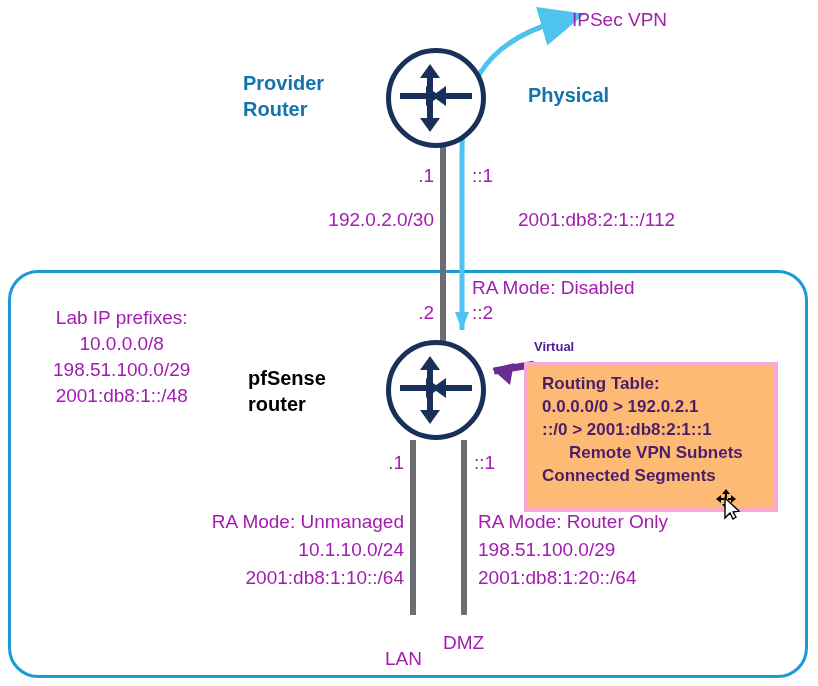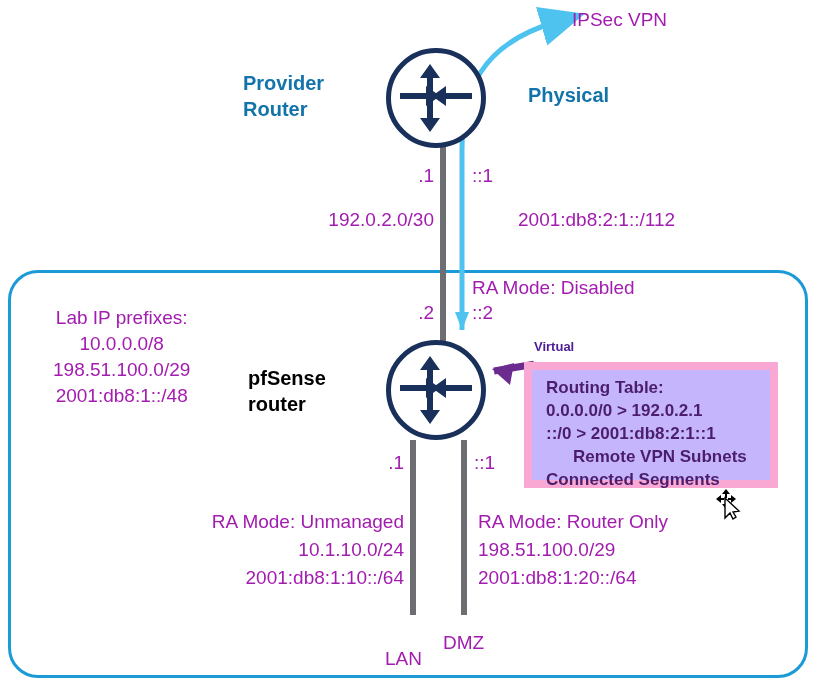--- a/index.html
+++ b/index.html
@@ -86,24 +86,24 @@
     background: #6d6e71;
   }
   .cyanpath { position: absolute; left: 0; top: 0; }
 
   
   #routing-table-callout {
     position: absolute;
     left: 524px;
     top: 362px;
     width: 254px;
-    height: 126px;
-    border: 8px solid #f9a8d4;
+    height: 150px;
+    border: 4px solid #f9a8d4;
     box-sizing: border-box;
-    background: #c4b5fd;
+    background: #fdba74;
   }
   #routing-table-callout .rt-lines {
     position: absolute;
     left: 14px;
     top: 8px;
     color: #4b1d6b;
     font-weight: bold;
     font-size: 17px;
     line-height: 23.5px;
     white-space: pre;

